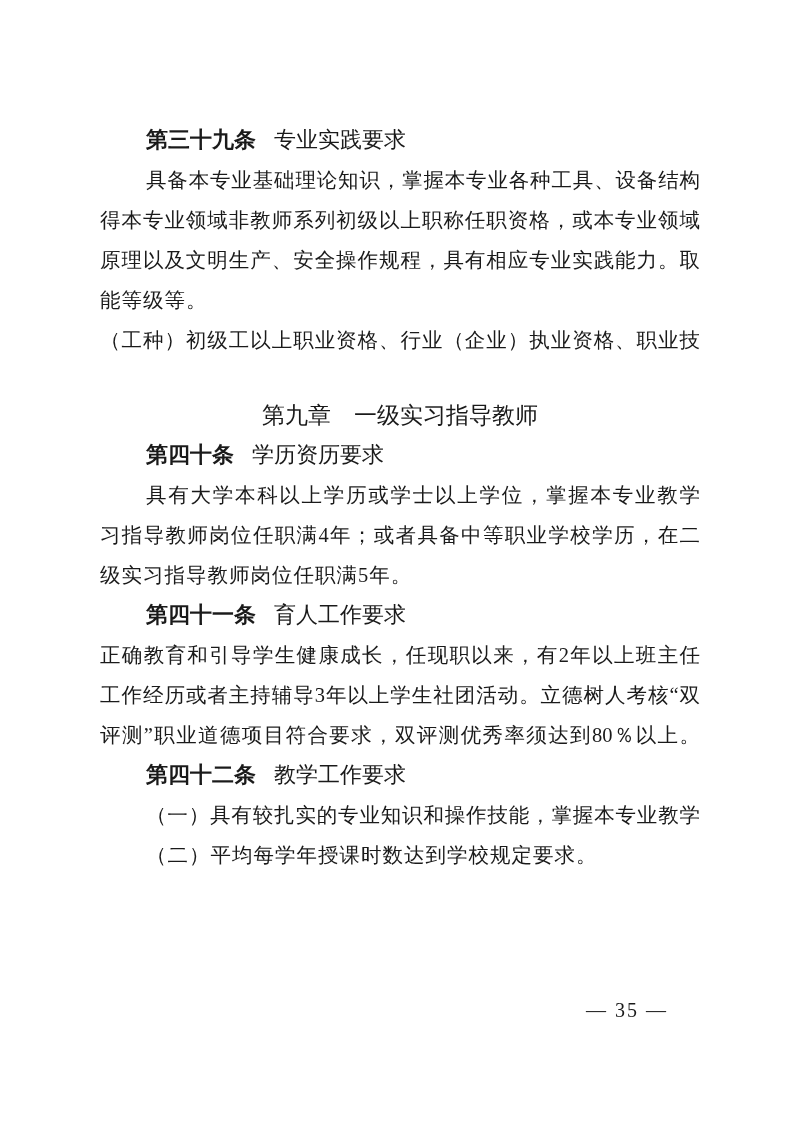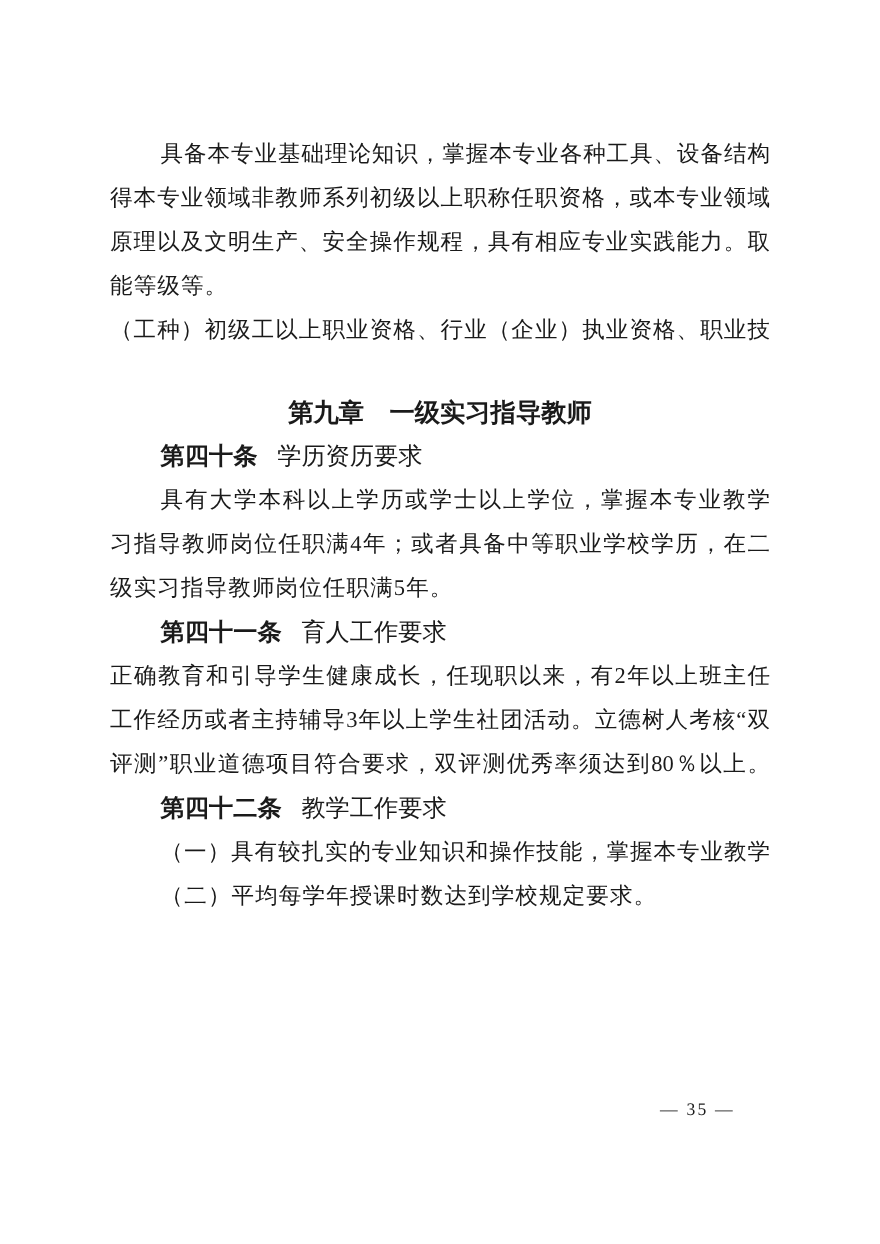--- a/index.html
+++ b/index.html
@@ -43,42 +43,45 @@
   }
   .article-title {
     font-size: 22px;
   }
   .chapter-line {
     margin-top: 35px;
     text-align: center;
     text-align-last: center;
   }
   .chapter-title {
-    font-weight: bold;
+    font-weight: normal;
     font-family: "Liberation Sans", "DejaVu Sans", sans-serif;
     font-size: 23px;
     margin-top: 16px;
   }
   .short { letter-spacing: 1px; }
   .pagenum {
     position: absolute;
     top: 997px;
     right: 132px;
     height: 26px;
     line-height: 26px;
-    font-size: 16px;
+    font-size: 20px;
     letter-spacing: 2px;
   }
 </style>
 </head>
 <body>
 
 <div class="page">
   <div class="content">
 
+    <div class="line indent article-heading">
+      <span class="article-label">第三十九条</span><span class="article-title">专业实践要求</span>
+    </div>
     <div class="line j indent">具备本专业基础理论知识，掌握本专业各种工具、设备结构</div>
     <div class="line j">得本专业领域非教师系列初级以上职称任职资格，或本专业领域</div>
     <div class="line j">原理以及文明生产、安全操作规程，具有相应专业实践能力。取</div>
     <div class="line short">能等级等。</div>
     <div class="line j">（工种）初级工以上职业资格、行业（企业）执业资格、职业技</div>
 
     <div class="line chapter-line">
       <span class="chapter-title">第九章　一级实习指导教师</span>
     </div>
 

